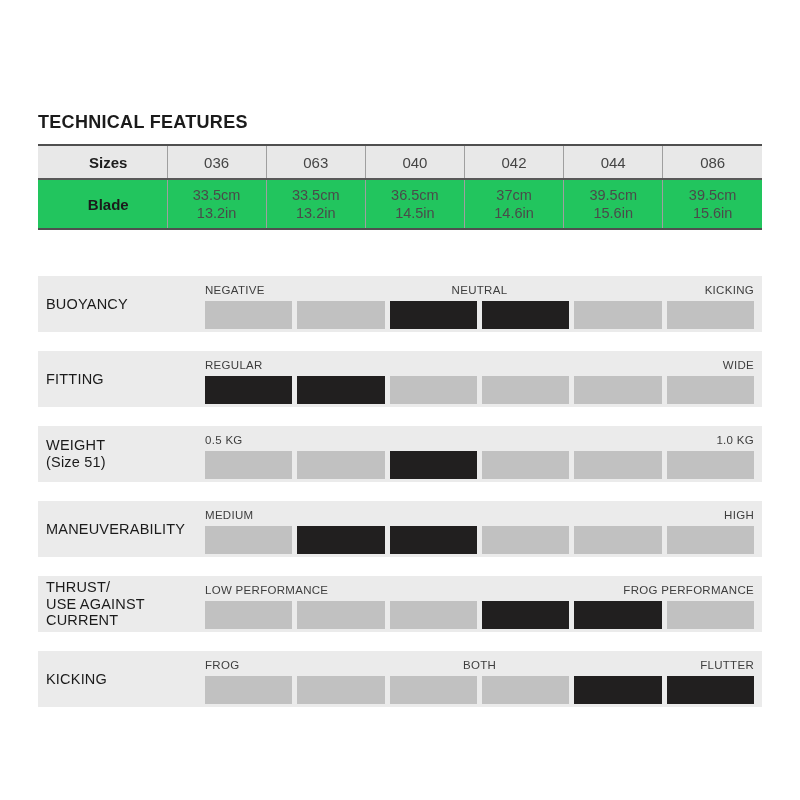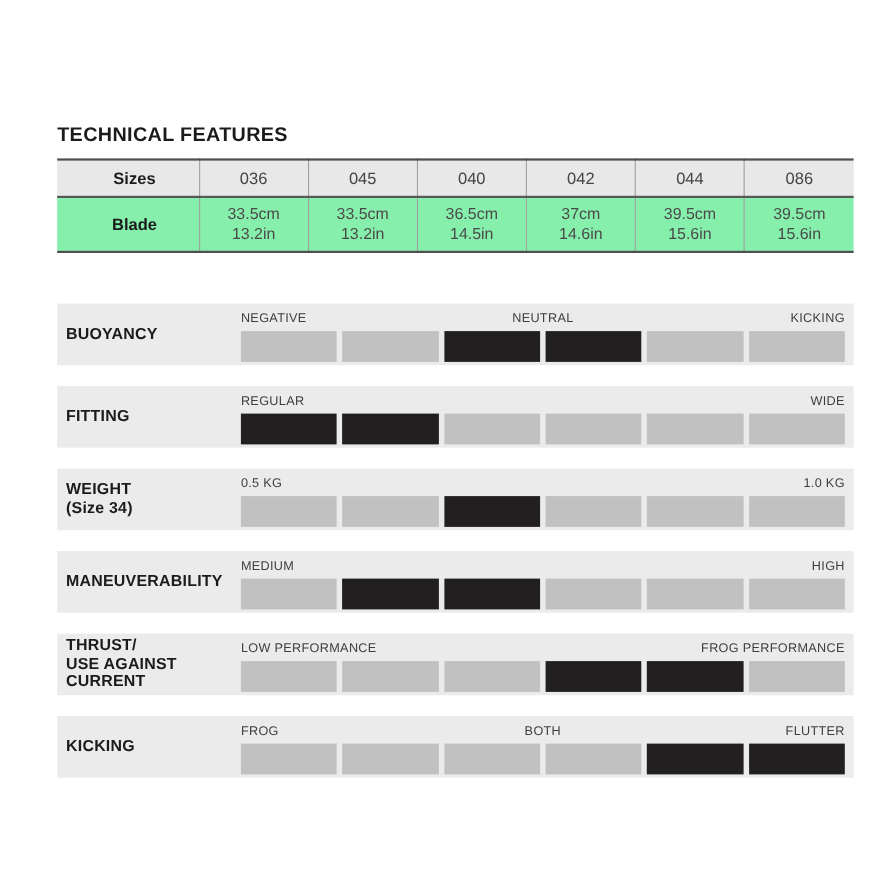--- a/index.html
+++ b/index.html
@@ -13,57 +13,57 @@
     --text-primary:#1b1b1b;
     --text-secondary:#454545;
   }
   *{box-sizing:border-box;}
   html,body{margin:0;padding:0;}
   body{
     width:800px;height:800px;background:#ffffff;
     font-family:"Liberation Sans", sans-serif;
     position:relative;overflow:hidden;
   }
-  .content{position:absolute;left:52px;top:112px;width:724px;}
+  .content{position:absolute;left:38px;top:112px;width:724px;}
   .title{
     margin:0;font-size:18px;font-weight:700;letter-spacing:0.3px;
     color:var(--text-primary);
   }
   table.sizes{
     width:100%;border-collapse:collapse;table-layout:fixed;margin-top:11px;
     border-top:2px solid var(--border-dark);
     border-bottom:2px solid var(--border-dark);
   }
   table.sizes col.label-col{width:129px;}
   table.sizes thead tr{
     background:var(--table-header-bg);
     border-bottom:2px solid var(--border-mid);
     height:34px;
   }
-  table.sizes tbody tr{height:50px;background:#86efac;}
+  table.sizes tbody tr{height:50px;background:#22c55e;}
   table.sizes th, table.sizes td{
     border-left:1px solid var(--border-light);
     text-align:center;vertical-align:middle;
     font-size:15px;font-weight:400;color:var(--text-secondary);
     padding:0;
   }
   table.sizes th:first-child, table.sizes td:first-child{border-left:none;}
   .c-label{
     text-align:center;padding-left:12px !important;
     font-weight:700 !important;color:var(--text-primary) !important;
   }
   .blade-val div{line-height:1.25;font-size:14.5px;color:#4a4a4a;}
   .bars{margin-top:46px;}
   .band{
     display:flex;background:var(--band-bg);
     margin-bottom:19px;padding:0 8px;min-height:55px;
   }
   .band-label{
     flex:0 0 159px;display:flex;align-items:center;
-    font-weight:700;font-size:14.5px;line-height:1.16;
+    font-weight:400;font-size:14.5px;line-height:1.16;
     letter-spacing:0.2px;color:var(--text-primary);
     white-space:pre-line;
   }
   .band-chart{flex:1;display:flex;flex-direction:column;padding:8px 0 3px;}
   .scale-labels{
     display:flex;margin-bottom:3px;height:14px;
     font-size:11.5px;letter-spacing:0.3px;color:#3e3e3e;gap:41px;
   }
   .sl{flex:1;white-space:nowrap;}
   .sl.center{text-align:center;}
@@ -86,21 +86,21 @@
         <col>
         <col>
         <col>
         <col>
         <col>
     </colgroup>
     <thead>
       <tr>
         <th class="c-label">Sizes</th>
         <th>036</th>
-        <th>045</th>
+        <th>063</th>
         <th>040</th>
         <th>042</th>
         <th>044</th>
         <th>086</th>
       </tr>
     </thead>
     <tbody>
       <tr>
         <td class="c-label">Blade</td>
         <td class="blade-val">
@@ -166,21 +166,21 @@
             <div class="seg"></div>
             <div class="seg"></div>
             <div class="seg"></div>
             <div class="seg"></div>
           </div>
       </div>
     </div>
 
     <div class="band">
       <div class="band-label">WEIGHT
-(Size 34)</div>
+(Size 51)</div>
       <div class="band-chart">
         <div class="scale-labels">
           <span class="sl left">0.5 KG</span>
           <span class="sl center"></span>
           <span class="sl right">1.0 KG</span>
         </div>
         <div class="segments">
             <div class="seg"></div>
             <div class="seg"></div>
             <div class="seg seg-filled"></div>

